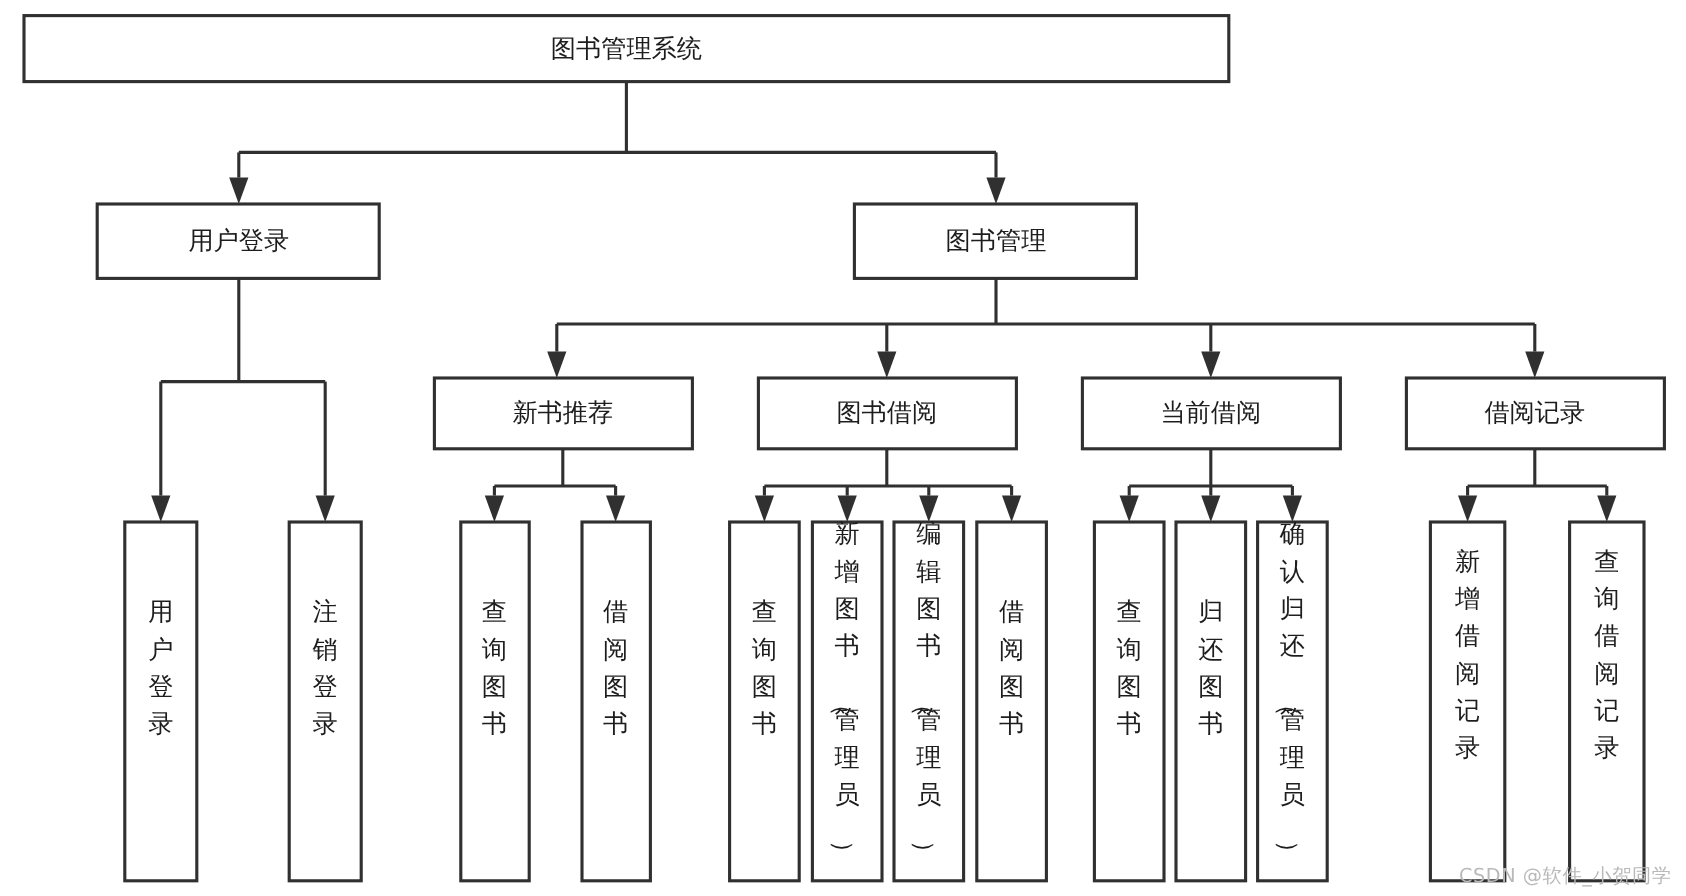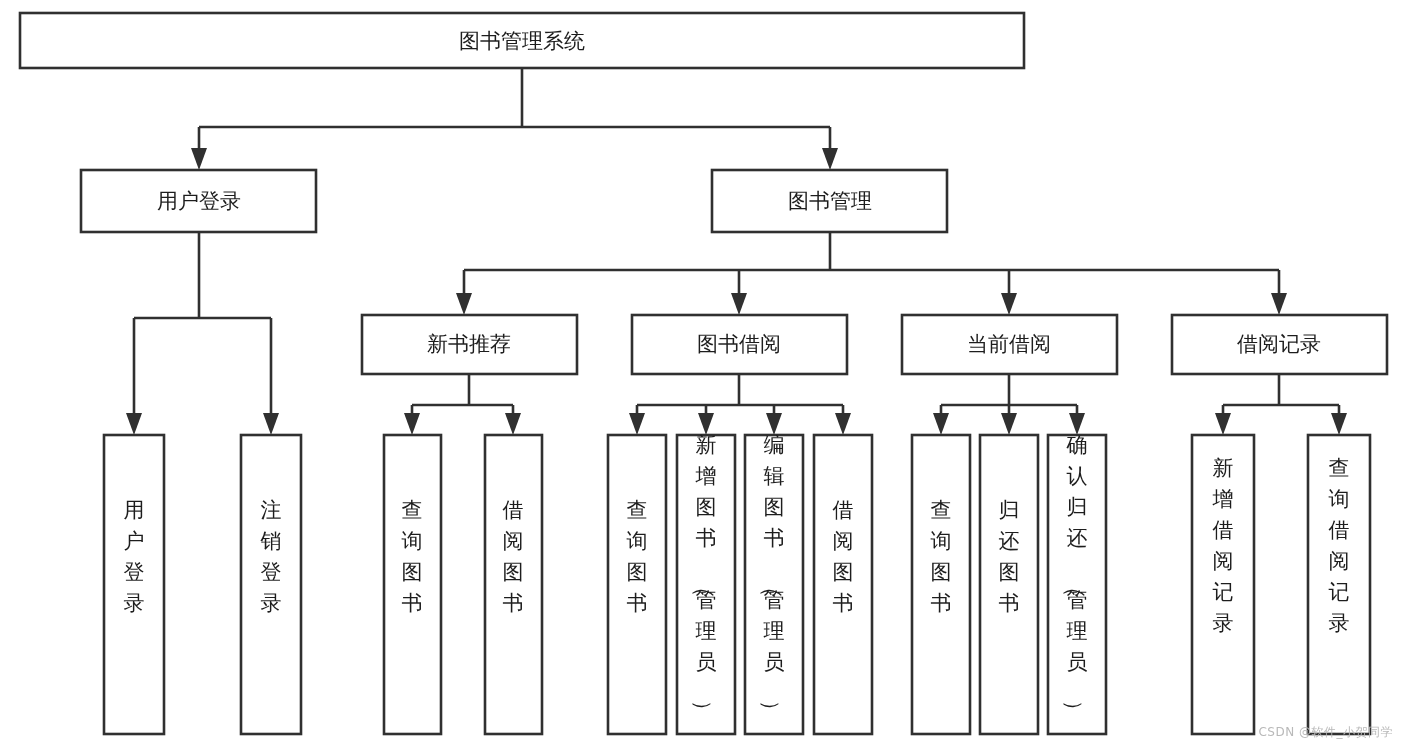--- a/index.html
+++ b/index.html
@@ -53,21 +53,21 @@
   }
   .arrow-head {
     fill: #303030;
     stroke: none;
   }
   .watermark {
     position: absolute;
     right: 12px;
     bottom: 6px;
     font-family: "DejaVu Sans", "Liberation Sans", sans-serif;
-    font-size: 12px;
+    font-size: 16px;
     color: #b9b9b9;
     letter-spacing: 0.5px;
     white-space: nowrap;
     user-select: none;
   }
 </style>
 </head>
 <body>
 
 <div id="diagram-root">

